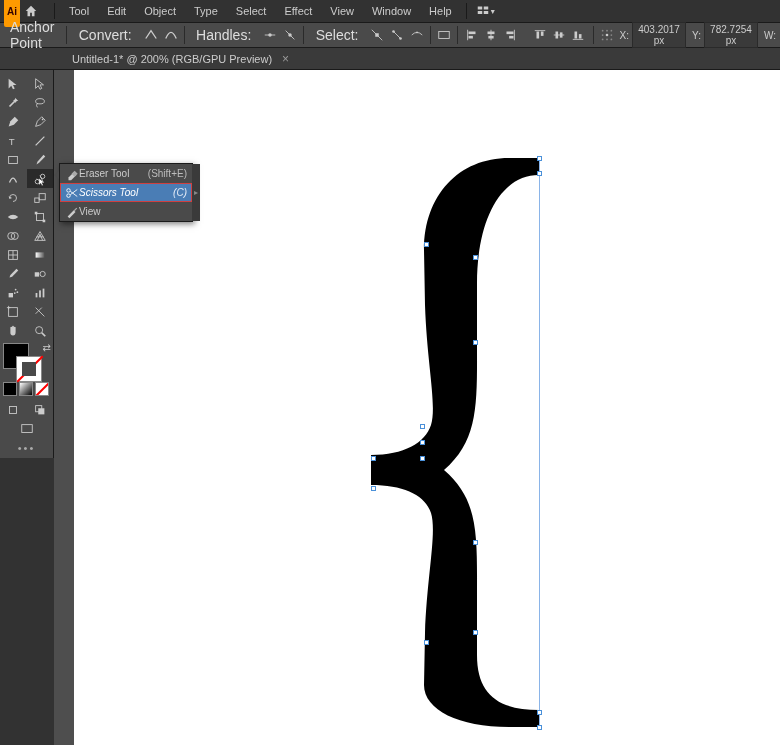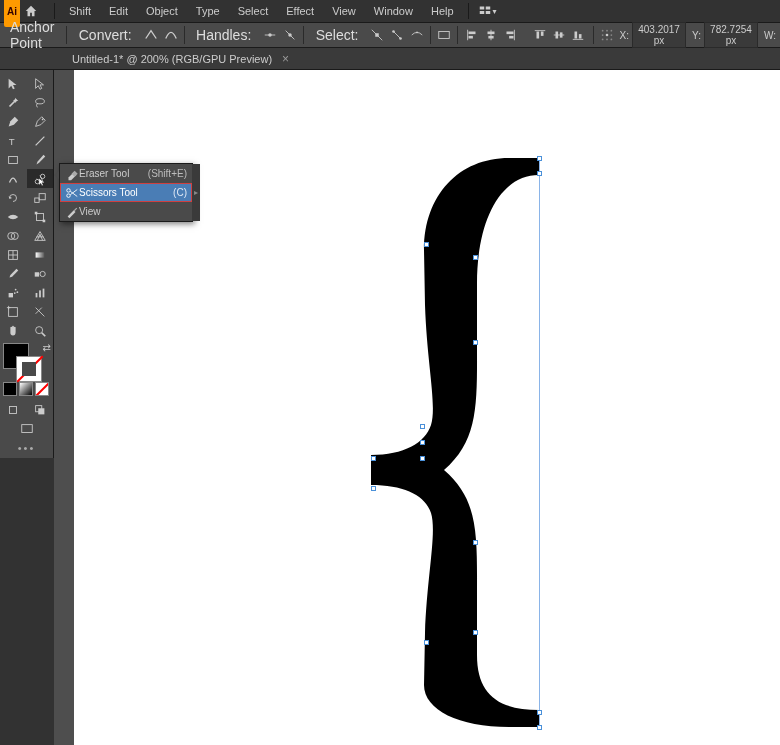--- a/index.html
+++ b/index.html
@@ -49,41 +49,41 @@
 .artboard { position:absolute; left:20px; top:0; width:706px; height:675px; background:#fff; }
 .brace { position:absolute; }
 .brace svg { display:block; }
 .sel-line { position:absolute; background:#8ab4e8; }
 .sel-line.v { width:1px; }
 .anchor { position:absolute; width:5px; height:5px; background:#fff; border:1px solid #4a90d9; }
 
 .flyout { position:absolute; left:59px; top:163px; background:#4a4a4a; border:1px solid #1a1a1a; box-shadow:2px 2px 6px rgba(0,0,0,.5); width:134px; z-index:100; }
 .flyout-arrow { position:absolute; left:54px; top:171px; width:0; height:0; border-top:4px solid transparent; border-bottom:4px solid transparent; border-right:5px solid #4a4a4a; z-index:101;}
 .flyout .fi { display:flex; align-items:center; padding:3px 5px; color:#ccc; height:19px; }
-.flyout .fi.hl { background:#4a7db5; color:#fff; outline:1px solid #d04040; outline-offset:-1px; }
+.flyout .fi.hl { background:#4a7db5; color:#fff; outline:1px solid #d04040; outline-offset:-1px;font-style:italic; }
 .flyout .fi .ico { width:14px; display:flex; justify-content:center; }
 .flyout .fi .nm { flex:1; font-size:10px; }
 .flyout .fi .sc { font-size:10px; color:#bbb; }
 .flyout .fi.hl .sc { color:#dfe8f5; }
 .flyout .expand { position:absolute; right:-8px; top:0; bottom:0; width:8px; background:#3a3a3a; display:flex; align-items:center; justify-content:center; color:#888; font-size:8px;}
 
 svg.ic { width:14px; height:14px; }
 </style>
 </head>
 <body>
 
 <div class="menubar">
   <div class="app-icon">Ai</div>
   <div class="home-icon">
     <svg class="ic" viewBox="0 0 16 16">
         <path fill="#ccc" d="M8 2 L14 8 L12 8 L12 14 L9 14 L9 10 L7 10 L7 14 L4 14 L4 8 L2 8 Z"></path>
       </svg>
   </div>
   <div class="sep"></div>
-  <div class="menu-item">Shift</div>
+  <div class="menu-item">Tool</div>
   <div class="menu-item">Edit</div>
   <div class="menu-item">Object</div>
   <div class="menu-item">Type</div>
   <div class="menu-item">Select</div>
   <div class="menu-item">Effect</div>
   <div class="menu-item">View</div>
   <div class="menu-item">Window</div>
   <div class="menu-item">Help</div>
   <div class="sep"></div>
   <div class="switcher">

